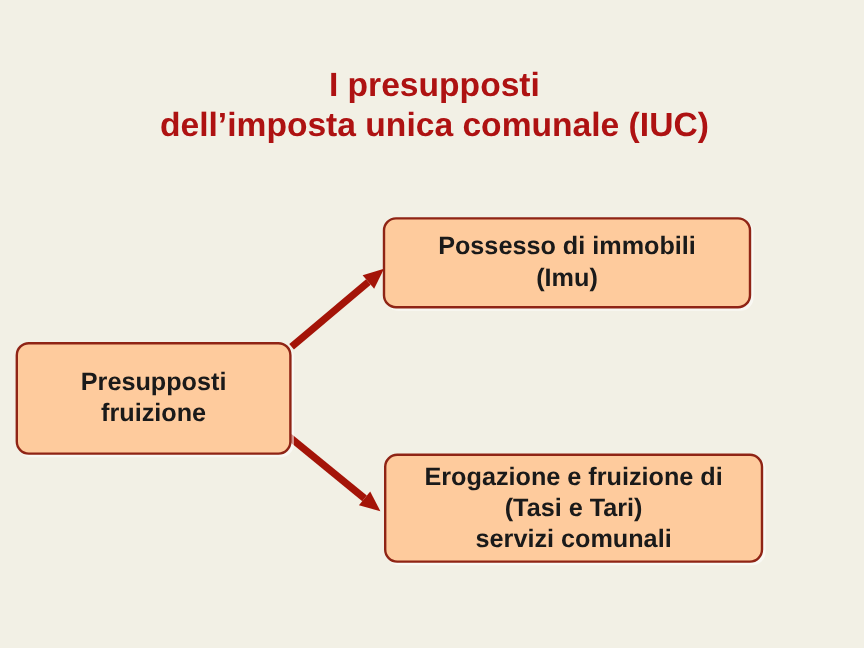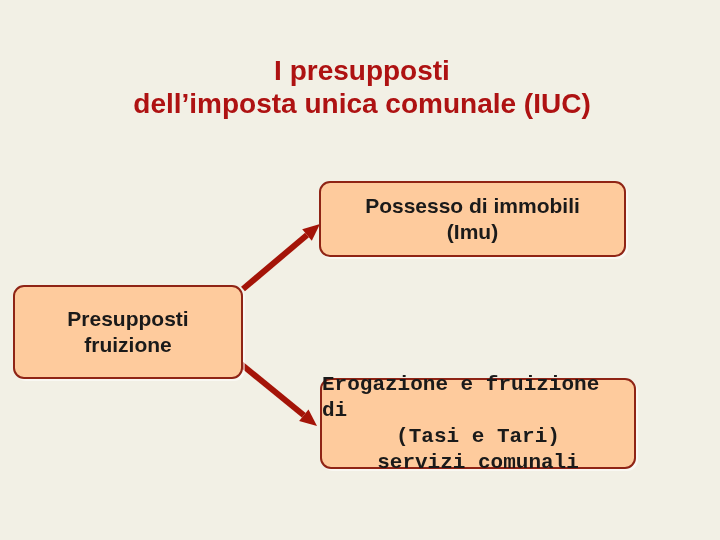--- a/index.html
+++ b/index.html
@@ -44,21 +44,21 @@
     justify-content:center;
     text-align:left;
     color:var(--box-text);
     font-weight:bold;
     font-size:21px;
     line-height:26px;
     box-shadow:2px 2px 0 rgba(255,255,255,0.55);
   }
   .box-source{ left:13px;  top:285px; width:230px; height:94px; }
   .box-imu{    left:319px; top:181px; width:307px; height:76px; }
-  .box-tasi{   left:320px; top:378px; width:316px; height:91px;font-family:Liberation Mono, monospace; }
+  .box-tasi{   left:320px; top:378px; width:316px; height:91px; }
   .arrow-layer{
     position:absolute; left:0; top:0;
     width:720px; height:540px;
     pointer-events:none;
   }
 </style>
 </head>
 <body>
 
 <div class="slide">

